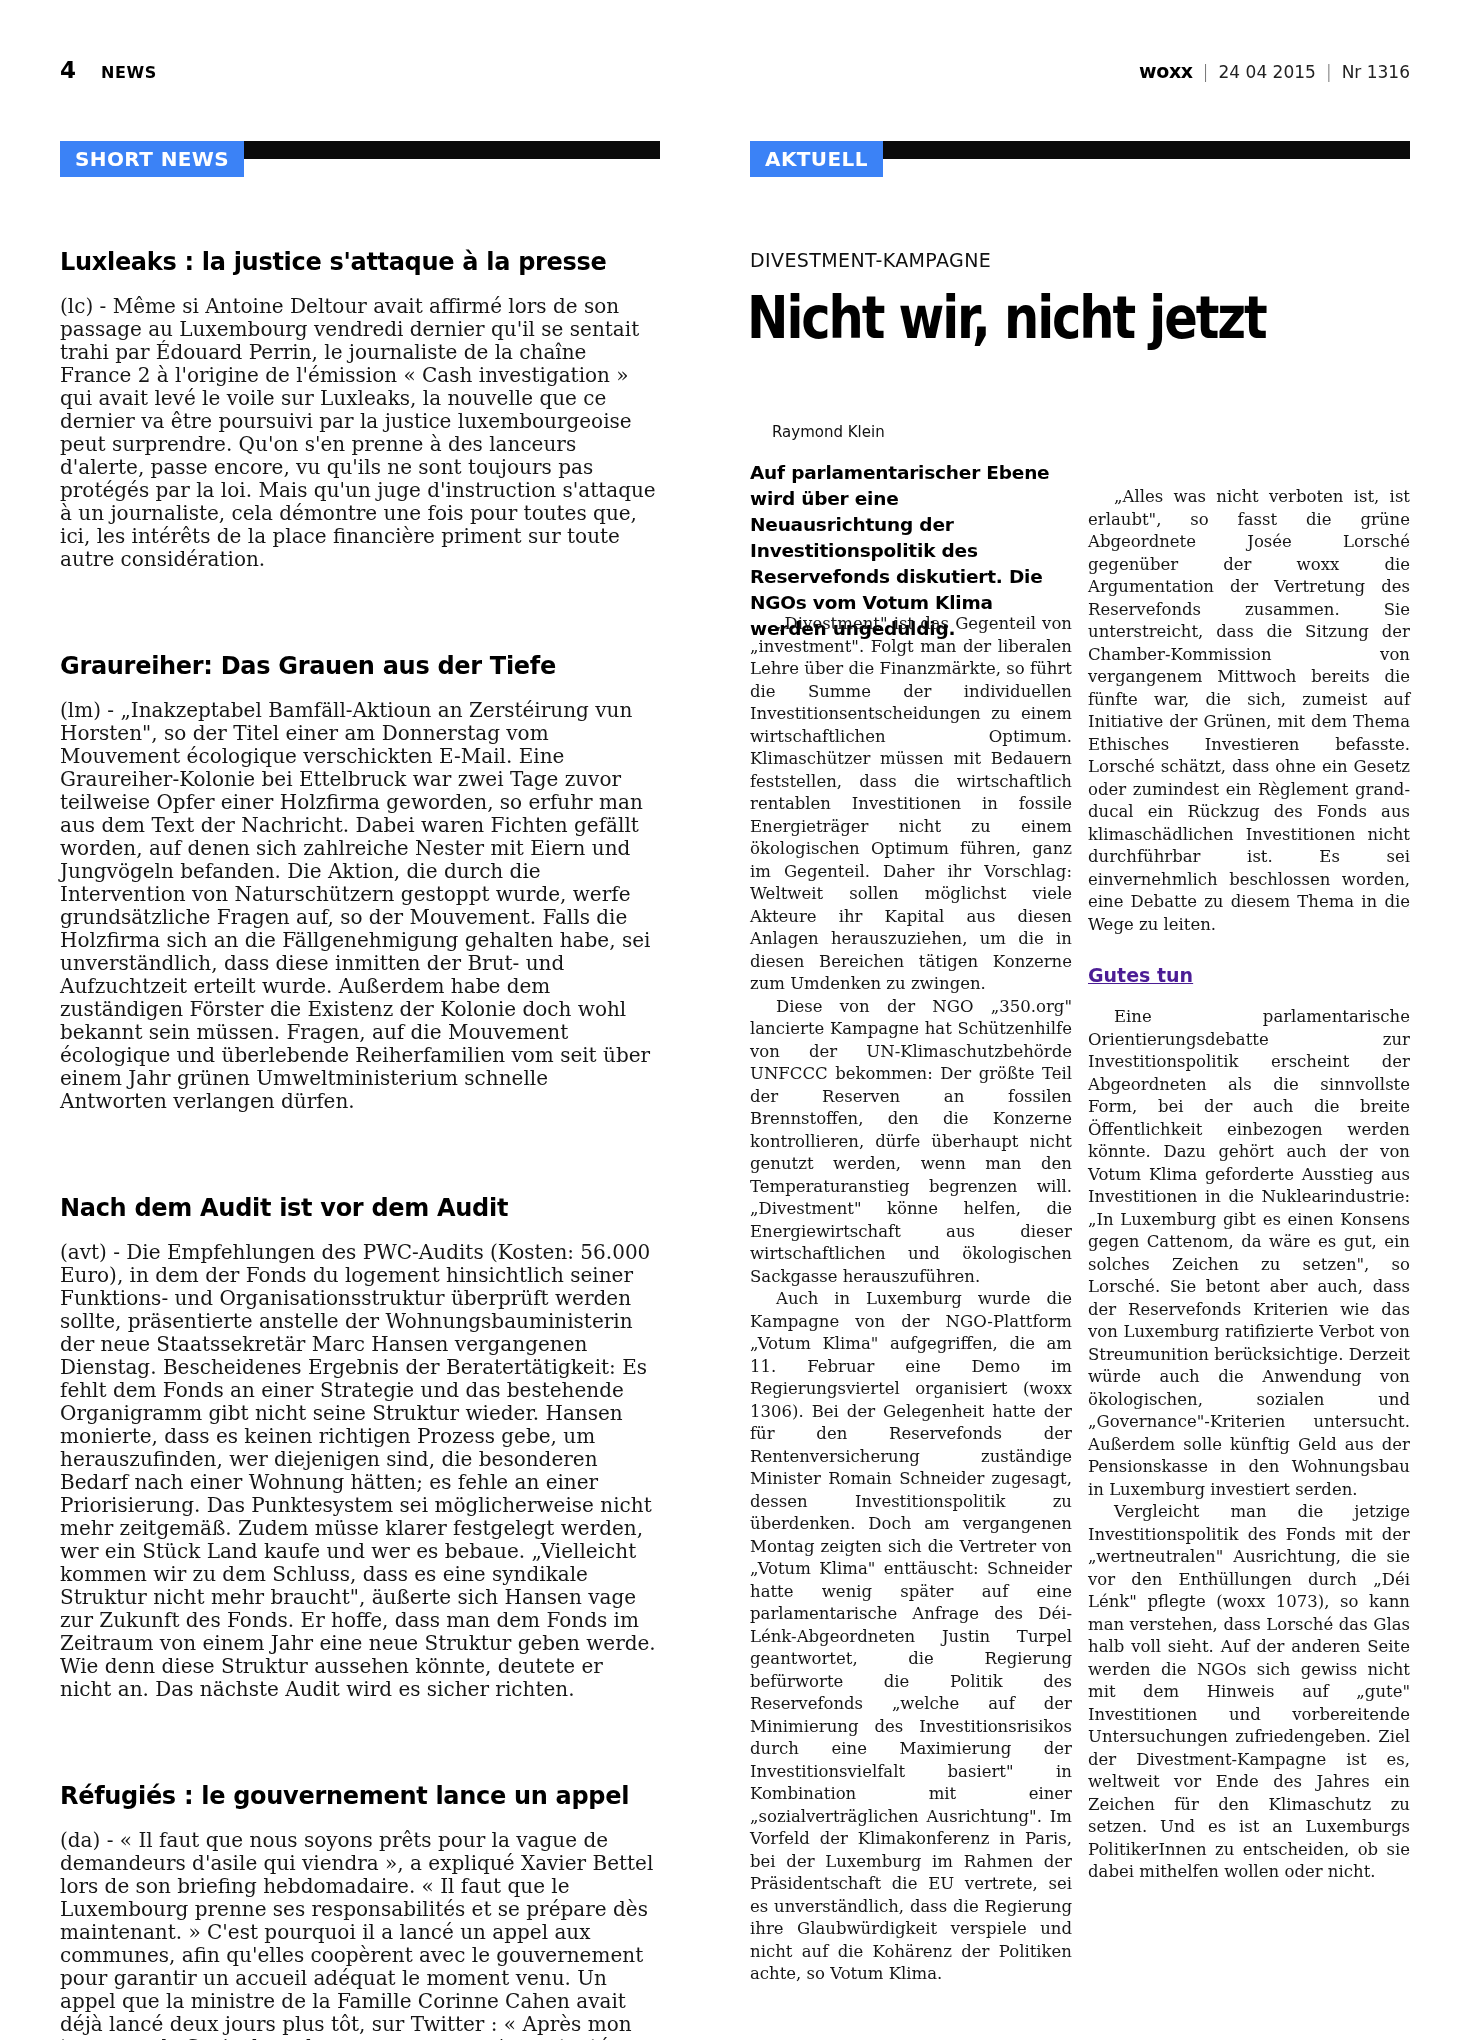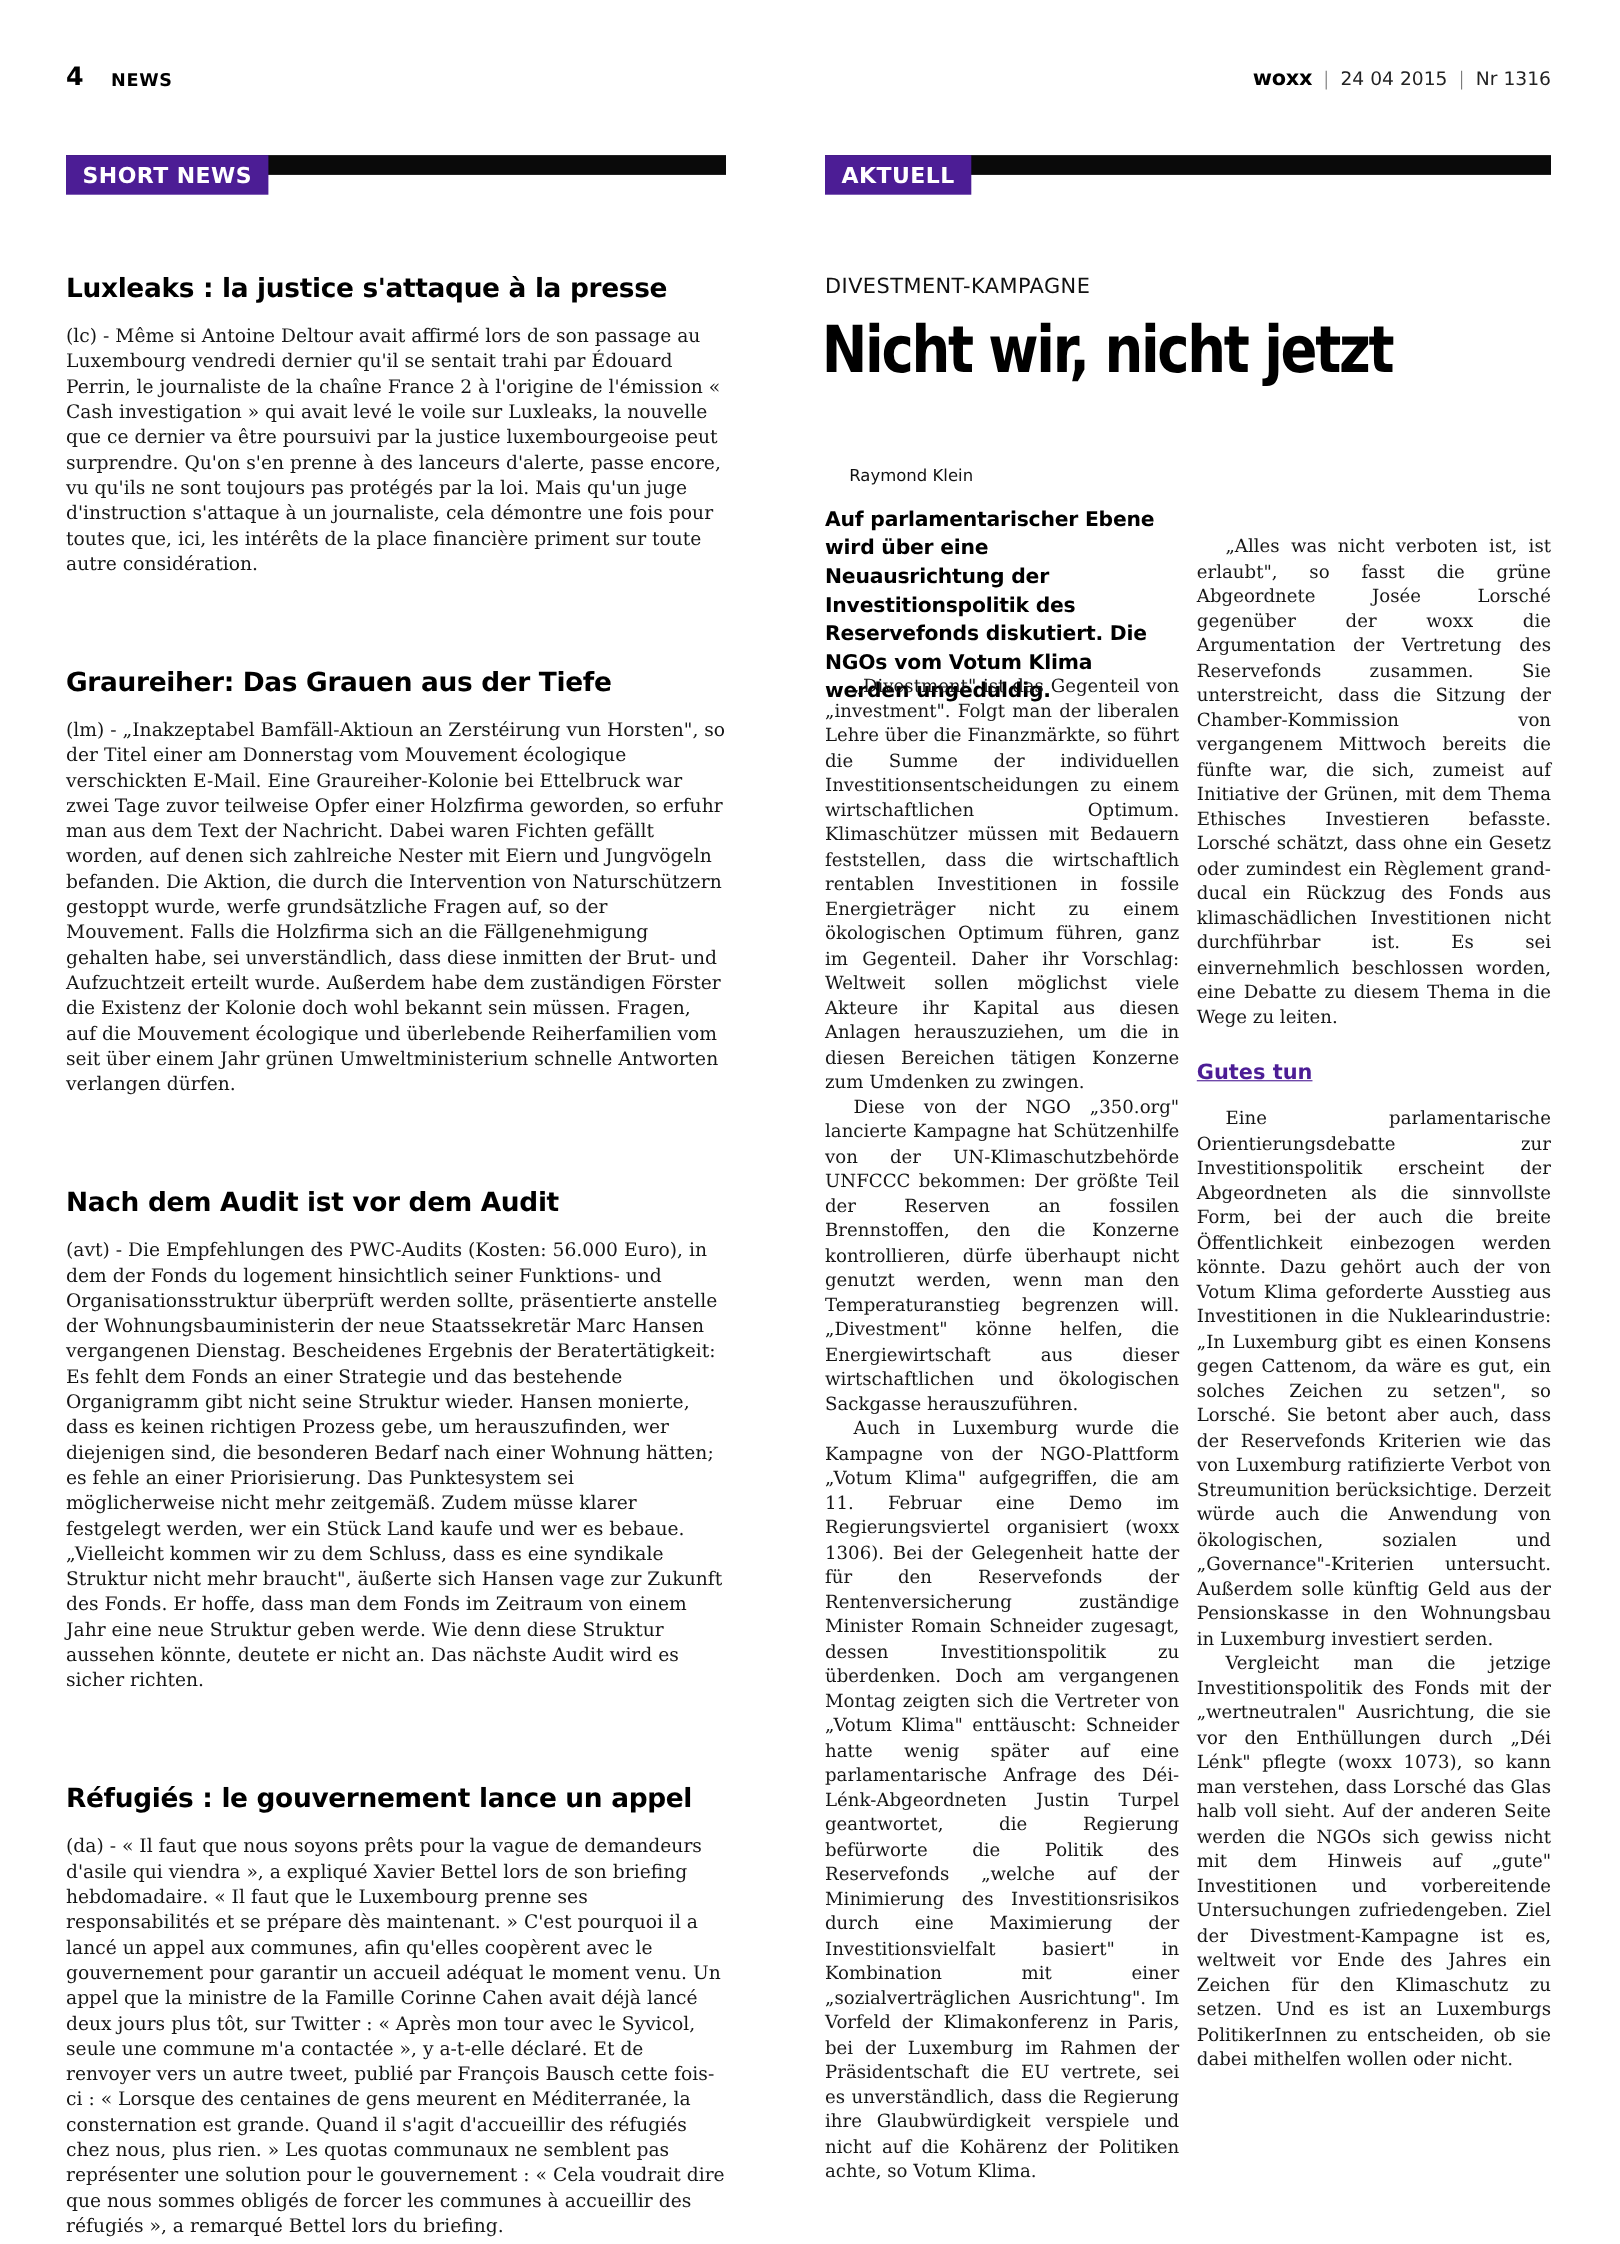--- a/index.html
+++ b/index.html
@@ -15,31 +15,31 @@
   .hdr-section { position:absolute; left:101px; top:63px;
     font:700 16px "DejaVu Sans","Liberation Sans",sans-serif; letter-spacing:.6px; color:#000; }
   .hdr-right { position:absolute; right:63px; top:60px;
     font:400 17px "DejaVu Sans","Liberation Sans",sans-serif; color:#222;
     display:flex; align-items:baseline; gap:10px;justify-content:center; }
   .hdr-right .brand { font-weight:700; font-size:19px; color:#000; letter-spacing:-.3px; }
   .hdr-right .sep { color:#555; font-weight:300; }
   
   .banner { position:absolute; top:141px; height:36px; }
   .banner .bar { position:absolute; top:0; left:0; right:0; height:18px; background:#0a0a0a; }
-  .banner .label { position:absolute; top:0; left:0; height:36px; background:#4c1d95;
+  .banner .label { position:absolute; top:0; left:0; height:36px; background:#3b82f6;
     color:#fff; font:700 20px "DejaVu Sans","Liberation Sans",sans-serif;
     letter-spacing:.4px; padding:0 15px; display:flex; align-items:center; white-space:nowrap; }
   .banner.left  { left:60px;  width:600px; }
   .banner.right { left:750px; width:660px; }
   
   .sn-col { position:absolute; left:60px; top:247px; width:600px; }
   .sn-article h2 { font:700 24px/30px "DejaVu Sans","Liberation Sans",sans-serif;
     letter-spacing:-.3px; color:#000; margin:80px 0 18px; }
   .sn-article:first-child h2 { margin-top:0; }
-  .sn-article p { font-size:17px; line-height:23px; text-align:left; color:#161616; }
+  .sn-article p { font-size:20px; line-height:23px; text-align:left; color:#161616; }
   
   .kicker { position:absolute; left:750px; top:249px;
     font:400 19px "DejaVu Sans","Liberation Sans",sans-serif; letter-spacing:.4px; color:#111; }
   .headline { position:absolute; left:747px; top:283px;
     font:800 59px/70px "DejaVu Sans","Liberation Sans",sans-serif;
     letter-spacing:-2.5px; color:#000; white-space:nowrap;
     transform:scaleX(.84); transform-origin:left top; }
   .byline { position:absolute; left:772px; top:423px;
     font:400 15px "DejaVu Sans","Liberation Sans",sans-serif; color:#111; }
   .intro { position:absolute; left:750px; top:460px; width:308px;

